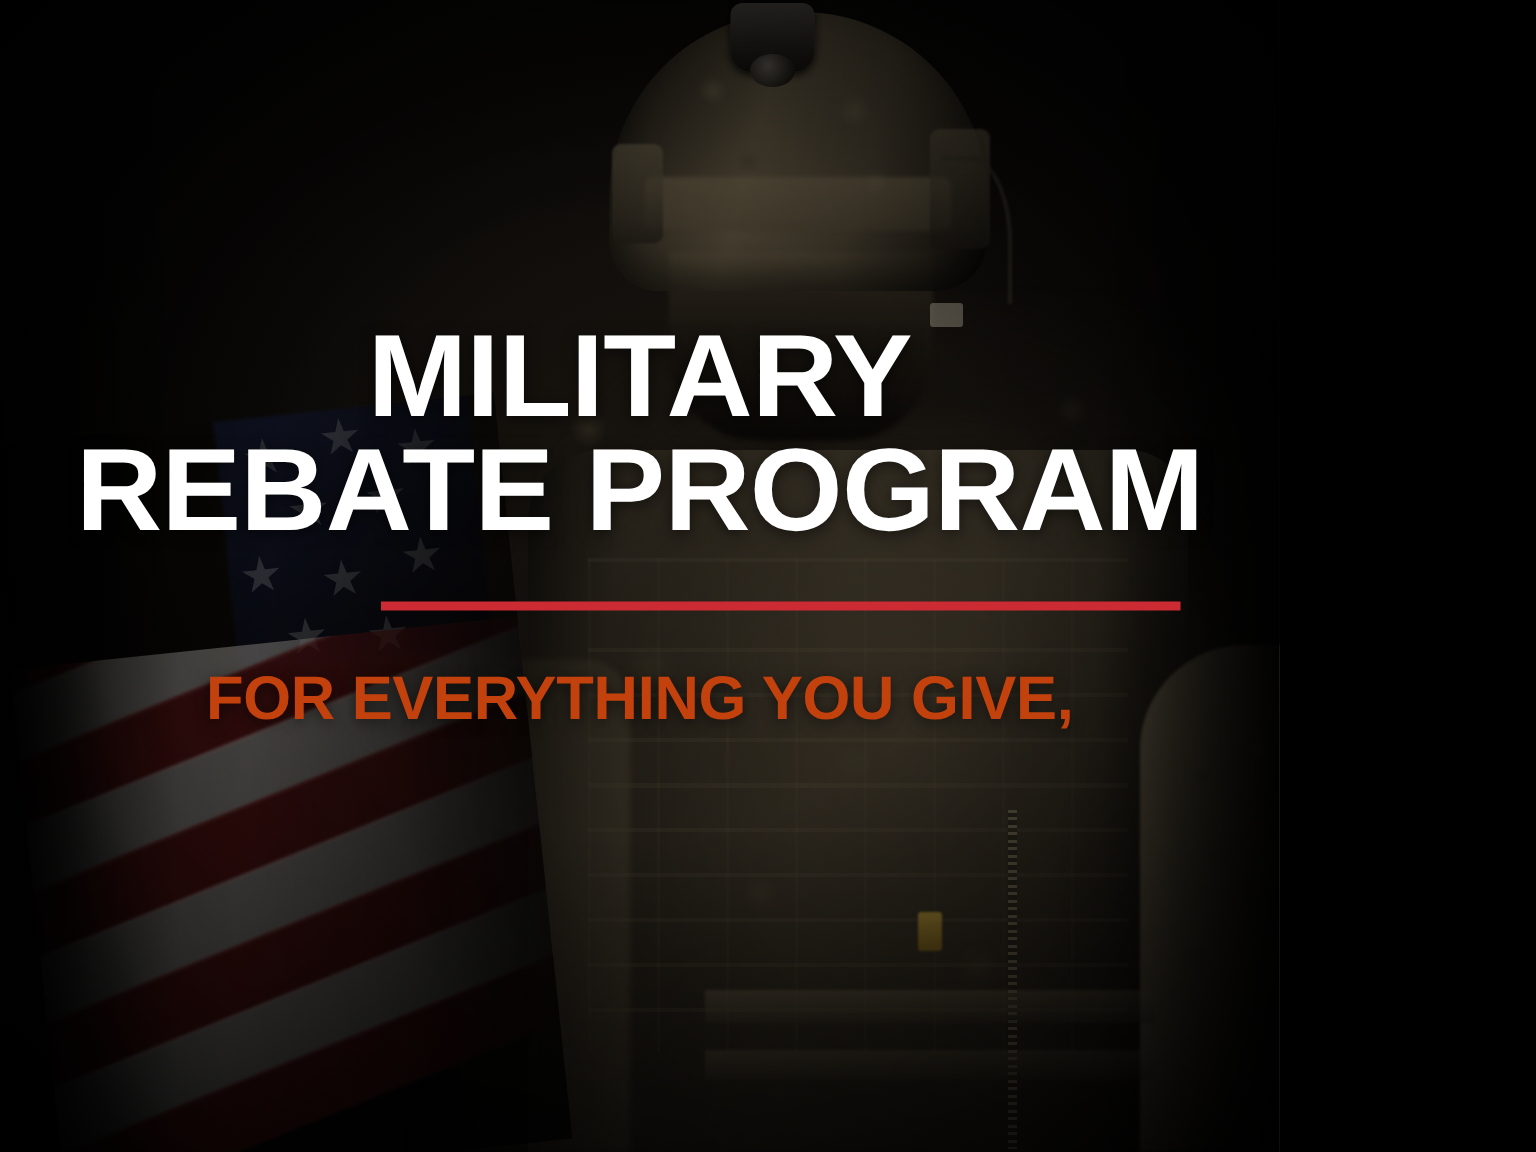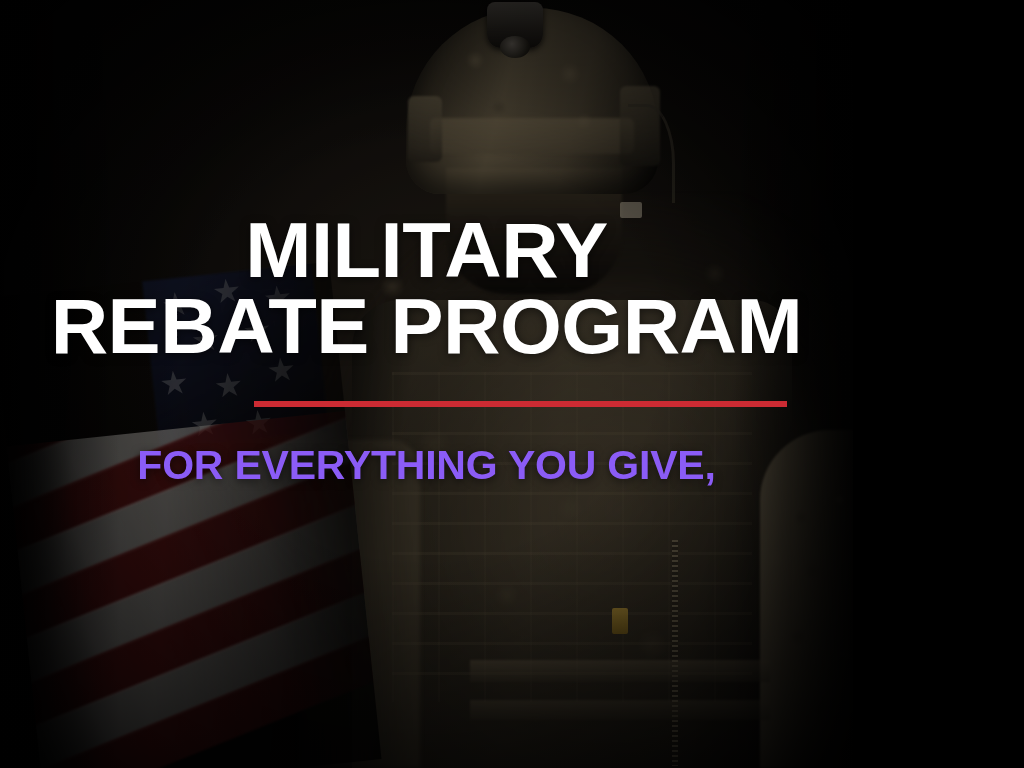--- a/index.html
+++ b/index.html
@@ -434,21 +434,21 @@
     height: 6px;
     background: #cc2b33;
   }
 
   #subhead-block {
     position: absolute;
     top: 443px;
     left: 0;
     right: 0;
     text-align: center;
-    color: #8b5cf6;
+    color: #c2410c;
     font-weight: 700;
     line-height: 1.08;
     letter-spacing: -0.2px;
     text-shadow: 0 2px 9px rgba(0,0,0,0.55);
   }
   #subhead-block .sline {
     display: block;
     font-size: 41px;
     transform: scaleX(1.0);
   }

